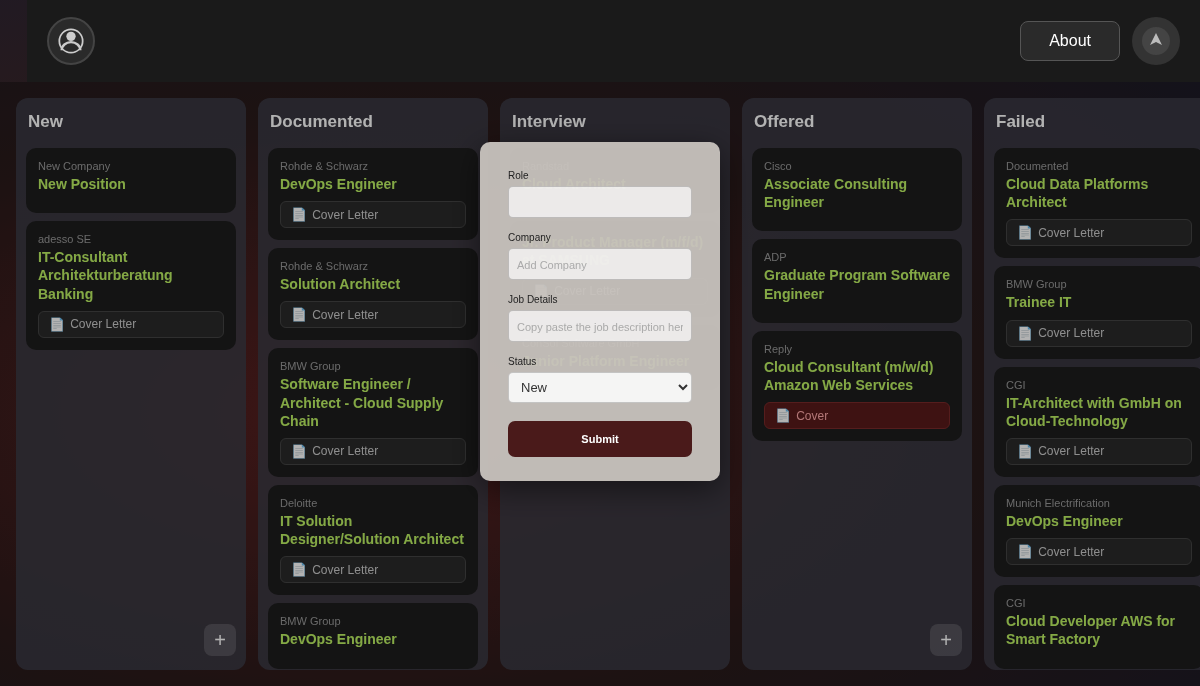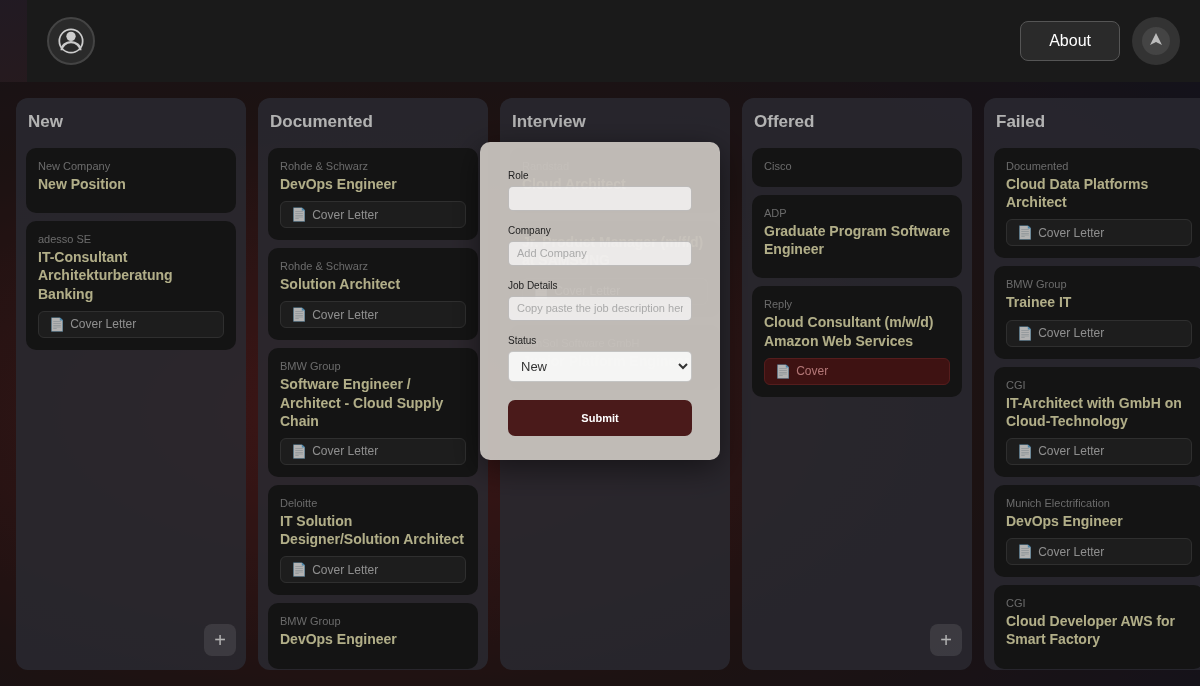--- a/index.html
+++ b/index.html
@@ -99,21 +99,21 @@
       color: #fff;
     }
     .card-company {
       font-size: 11px;
       color: #999;
       margin-bottom: 3px;
     }
     .card-title {
       font-size: 14px;
       font-weight: 600;
-      color: #fef9c3;
+      color: #bef264;
       margin-bottom: 8px;
       line-height: 1.3;
     }
     .cover-letter-btn {
       background: #2a2a2a;
       border: 1px solid #444;
       border-radius: 6px;
       color: #ccc;
       font-size: 12px;
       padding: 5px 10px;
@@ -179,21 +179,21 @@
       color: #222;
       margin-bottom: 5px;
       font-weight: 500;
     }
     .modal-input {
       width: 100%;
       background: rgba(255,255,255,0.7);
       border: 1px solid rgba(0,0,0,0.2);
       border-radius: 5px;
       padding: 6px 8px;
-      font-size: 10px;
+      font-size: 16px;
       color: #a21caf;
       outline: none;
     }
     .modal-input::placeholder {
       color: #aaa;
       font-size: 11px;
     }
     .modal-select {
       width: 100%;
       background: rgba(255,255,255,0.85);
@@ -327,20 +327,21 @@
       <div class="card-company">ConSol Software GmbH</div>
       <div class="card-title">Junior Platform Engineer</div>
     </div>
   </div>
 
   <div class="column">
     <div class="column-title">Offered</div>
 
     <div class="card">
       <div class="card-company">Cisco</div>
+      <div class="card-title">Associate Consulting Engineer</div>
     </div>
 
     <div class="card">
       <div class="card-company">ADP</div>
       <div class="card-title">Graduate Program Software Engineer</div>
     </div>
 
     <div class="card">
       <div class="card-company">Reply</div>
       <div class="card-title">Cloud Consultant (m/w/d) Amazon Web Services</div>

